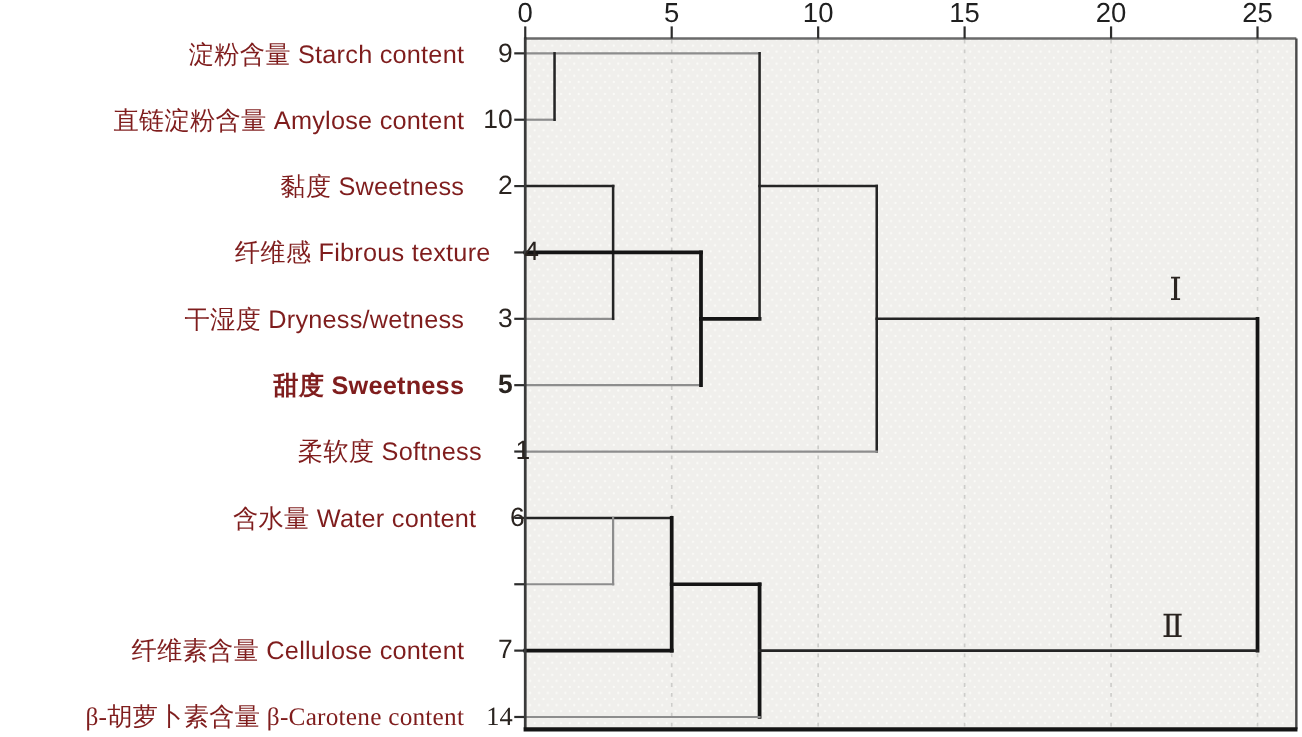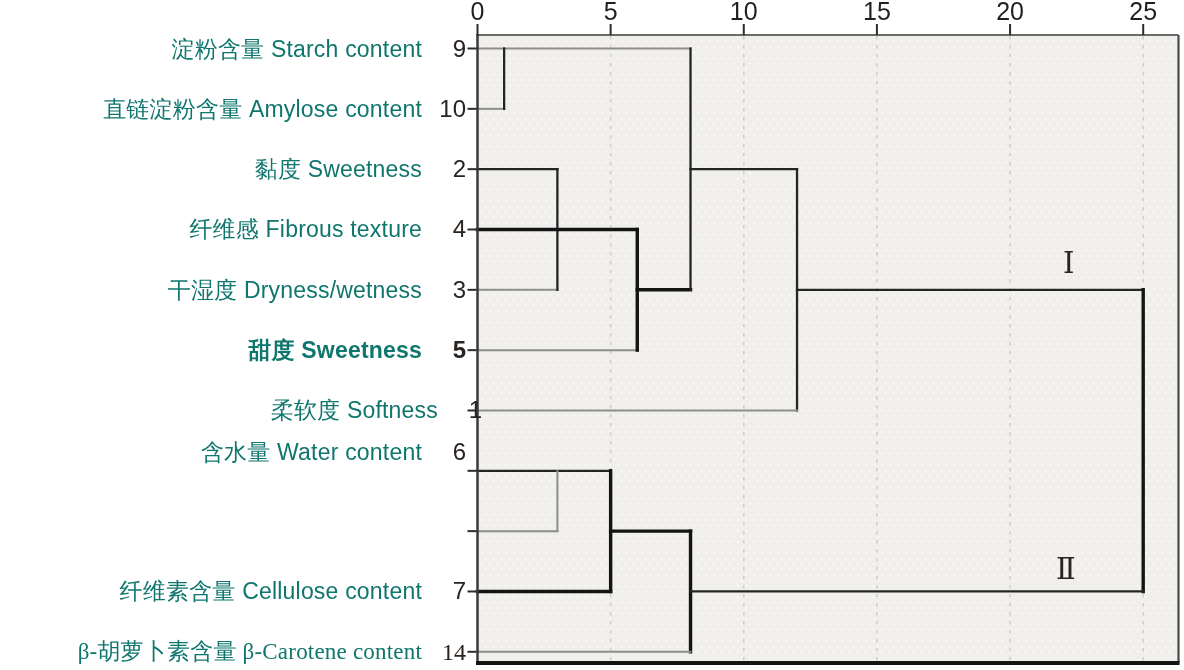--- a/index.html
+++ b/index.html
@@ -5,21 +5,21 @@
   html,body{margin:0;padding:0;background:#ffffff;}
   .fig{
     position:relative;width:1184px;height:670px;background:#ffffff;overflow:hidden;
     font-family:"Liberation Sans","DejaVu Sans",sans-serif;
   }
   .fig svg{position:absolute;left:0;top:0;}
   #leaf-rows{position:absolute;left:0;top:0;width:466px;height:670px;}
   .leaf-row{position:absolute;left:0;width:466px;height:30px;}
   .leaf-label{
     position:absolute;left:0;right:44px;top:0;height:30px;line-height:30px;
-    text-align:right;font-size:23px;color:#0f766e;white-space:nowrap;letter-spacing:.2px;
+    text-align:right;font-size:23px;color:#7f1d1d;white-space:nowrap;letter-spacing:.2px;
   }
   .leaf-number{
     position:absolute;right:0;top:0;width:40px;height:30px;line-height:30px;
     text-align:right;font-size:24px;color:#2a2420;
   }
   .axis-tick-label{font-family:"Liberation Sans","DejaVu Sans",sans-serif;}
   .cluster-label{font-family:"DejaVu Serif","Liberation Serif",serif;}
 </style>
 </head>
 <body>
@@ -100,37 +100,37 @@
         <span class="leaf-number">9</span>
       </div>
       <div class="leaf-row" style="top: 93.83px;">
         <span class="leaf-label">直链淀粉含量 Amylose content</span>
         <span class="leaf-number">10</span>
       </div>
       <div class="leaf-row" style="top: 154.16px;">
         <span class="leaf-label">黏度 Sweetness</span>
         <span class="leaf-number">2</span>
       </div>
-      <div class="leaf-row" style="top: 214.49px;">
+      <div class="leaf-row" style="top: 214.49px; margin-left: 24px;">
         <span class="leaf-label">纤维感 Fibrous texture</span>
         <span class="leaf-number">4</span>
       </div>
       <div class="leaf-row" style="top: 274.82px;">
         <span class="leaf-label">干湿度 Dryness/wetness</span>
         <span class="leaf-number">3</span>
       </div>
       <div class="leaf-row" style="top: 335.15px; font-weight: bold;">
         <span class="leaf-label">甜度 Sweetness</span>
         <span class="leaf-number">5</span>
       </div>
       <div class="leaf-row" style="top: 395.48px; margin-left: 16px;">
         <span class="leaf-label">柔软度 Softness</span>
         <span class="leaf-number">1</span>
       </div>
-      <div class="leaf-row" style="top: 437px;">
+      <div class="leaf-row" style="top: 456px; margin-left: 11px;">
         <span class="leaf-label">含水量 Water content</span>
         <span class="leaf-number">6</span>
       </div>
       <div class="leaf-row" style="top: 576.47px;">
         <span class="leaf-label">纤维素含量 Cellulose content</span>
         <span class="leaf-number">7</span>
       </div>
       <div class="leaf-row" style="top: 636.8px; font-family: Liberation Serif, serif;">
         <span class="leaf-label">β-胡萝卜素含量 β-Carotene content</span>
         <span class="leaf-number">14</span>

